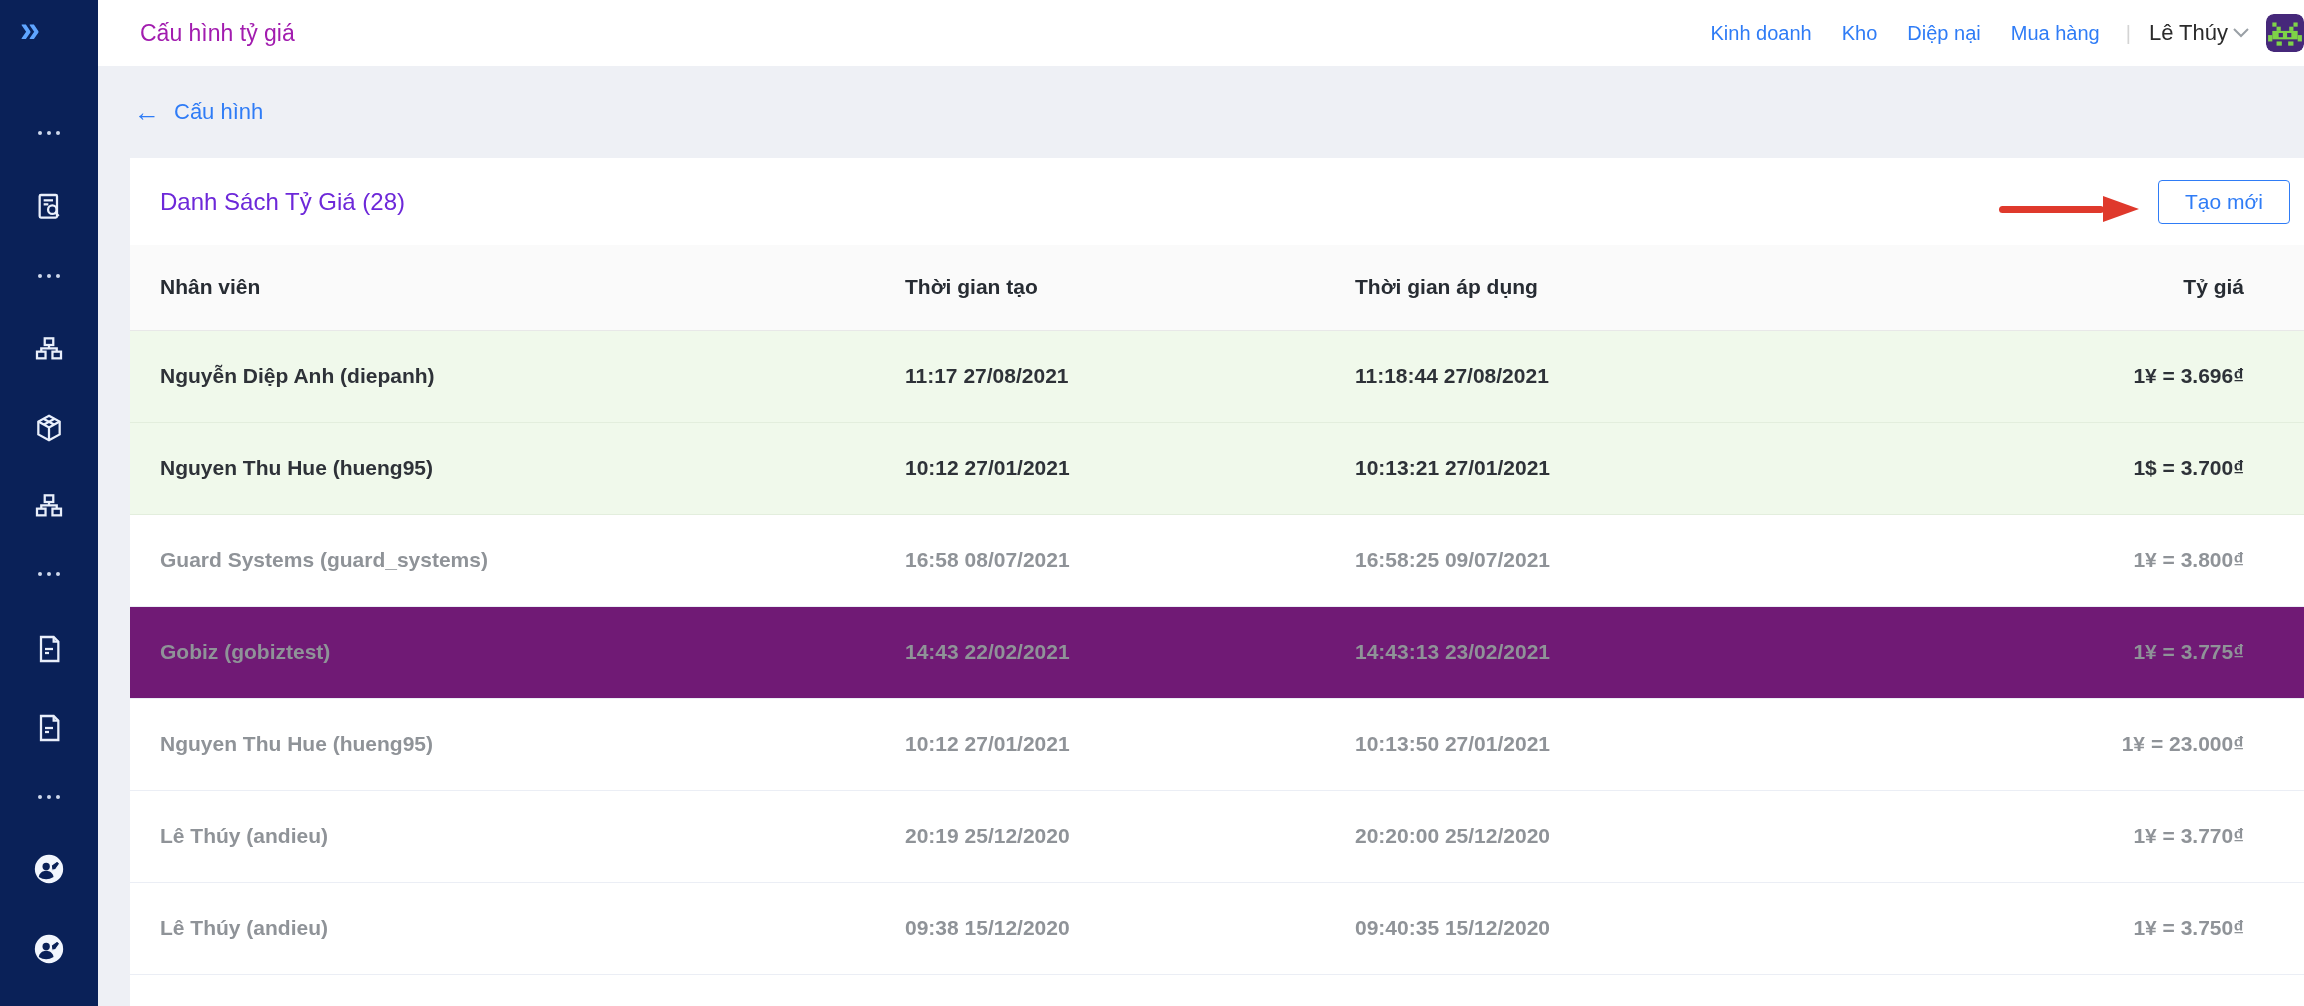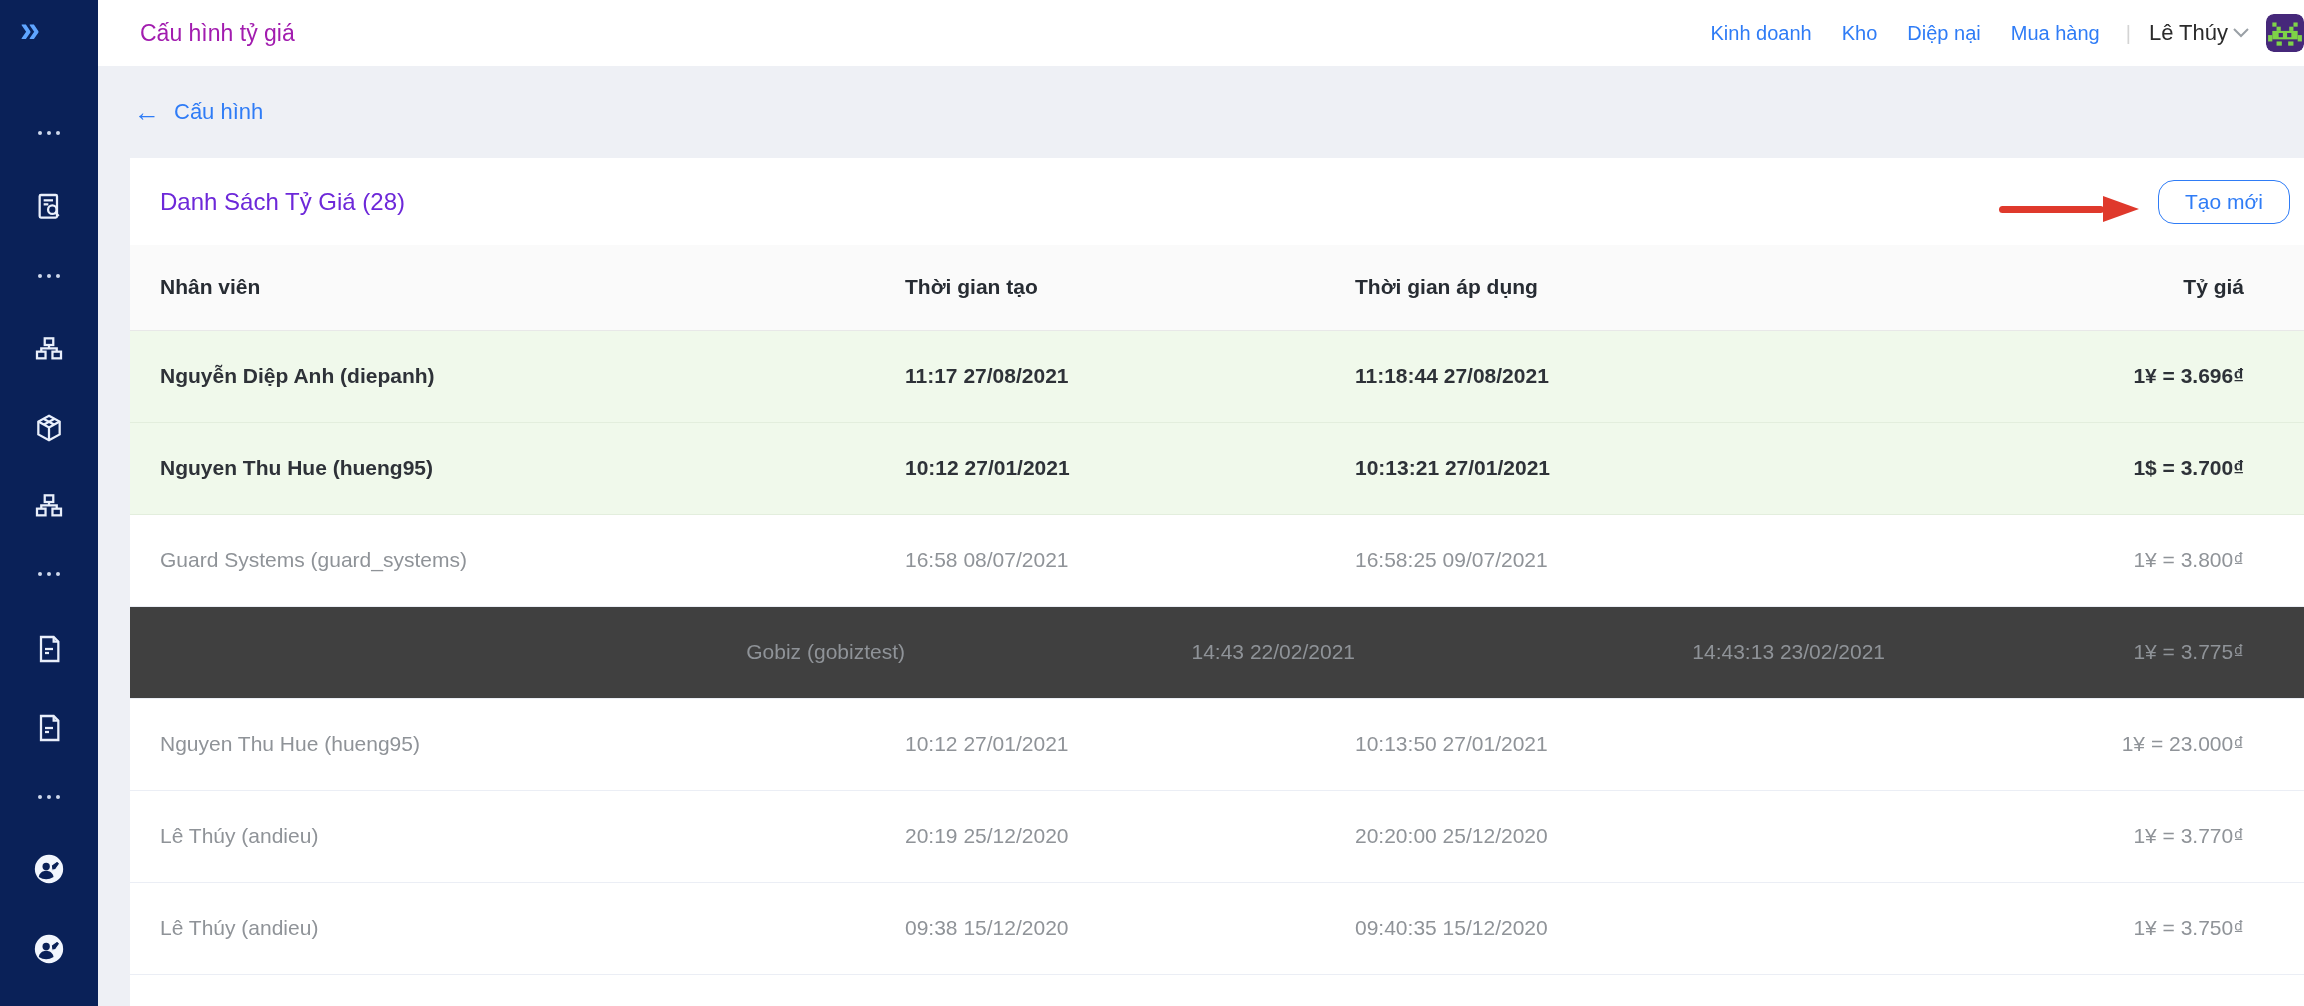--- a/index.html
+++ b/index.html
@@ -27,35 +27,35 @@
 
   
   .content { position:absolute; left:98px; top:66px; width:2206px; height:940px; background:#eef0f5; }
   .back-row { height:92px; display:flex; align-items:center; padding-left:36px; }
   .back-link { display:flex; align-items:center; gap:14px; color:var(--accent-blue); font-size:22px; text-decoration:none; cursor:pointer; }
   .back-arrow { font-size:26px; line-height:1; }
 
   .card { position:absolute; left:32px; top:92px; right:0; bottom:0; background:#ffffff; }
   .card-header { height:87px; display:flex; align-items:center; justify-content:space-between; padding:0 14px 0 30px; position:relative; }
   .card-title { font-size:24px; font-weight:500; color:#6d28d9; }
-  .create-btn { border:1px solid var(--accent-blue); color:var(--accent-blue); background:#fff; font-size:21px; border-radius:16px; padding:9px 26px; cursor:pointer; font-family:inherit; }
+  .create-btn { border:1px solid var(--accent-blue); color:var(--accent-blue); background:#fff; font-size:21px; border-radius:4px; padding:9px 26px; cursor:pointer; font-family:inherit; }
 
   .annotation-arrow { position:absolute; right:165px; top:38px; width:140px; height:26px; pointer-events:none; }
   .annotation-arrow .shaft { position:absolute; left:0; top:10px; width:105px; height:7px; background:var(--annotation-red); border-radius:4px; }
   .annotation-arrow .head { position:absolute; right:0; top:0; width:0; height:0; border-top:13px solid transparent; border-bottom:13px solid transparent; border-left:36px solid var(--annotation-red); }
 
   table.rates { width:100%; border-collapse:collapse; table-layout:fixed; }
   col.c1 { width:775px; } col.c2 { width:450px; } col.c3 { width:530px; } col.c4 { width:auto; }
   .rates thead th { height:85px; background:#fafafa; font-size:21px; font-weight:700; color:#272c33; text-align:left; padding-left:0; border-bottom:1px solid #e8e8e8; }
   .rates thead th:first-child { padding-left:30px; }
   .rates thead th.num, .rates td.num { text-align:right; padding-right:60px; }
-  .rates tbody td { height:92px; font-size:21px; color:var(--text-gray); border-bottom:1px solid #ebeef5; }
+  .rates tbody td { height:92px; font-size:21px; color:var(--text-gray); border-bottom:1px solid #ebeef5;font-weight:bold; }
   .rates tbody td:first-child { padding-left:30px; }
   .rates tr.highlight td { background:var(--highlight-green); color:#2e3238; font-weight:700; border-bottom-color:#e3eedd; }
-  .rates tr.striped td { background:#404040;text-align:right; }
+  .rates tr.striped td { background:#701a75; }
   .rates tbody tr { cursor:pointer; }
 </style>
 </head>
 <body>
 
 <div id="app">
 
   <div class="sidebar">
     <div class="expand-btn">»</div>
     <div id="side-icons">

